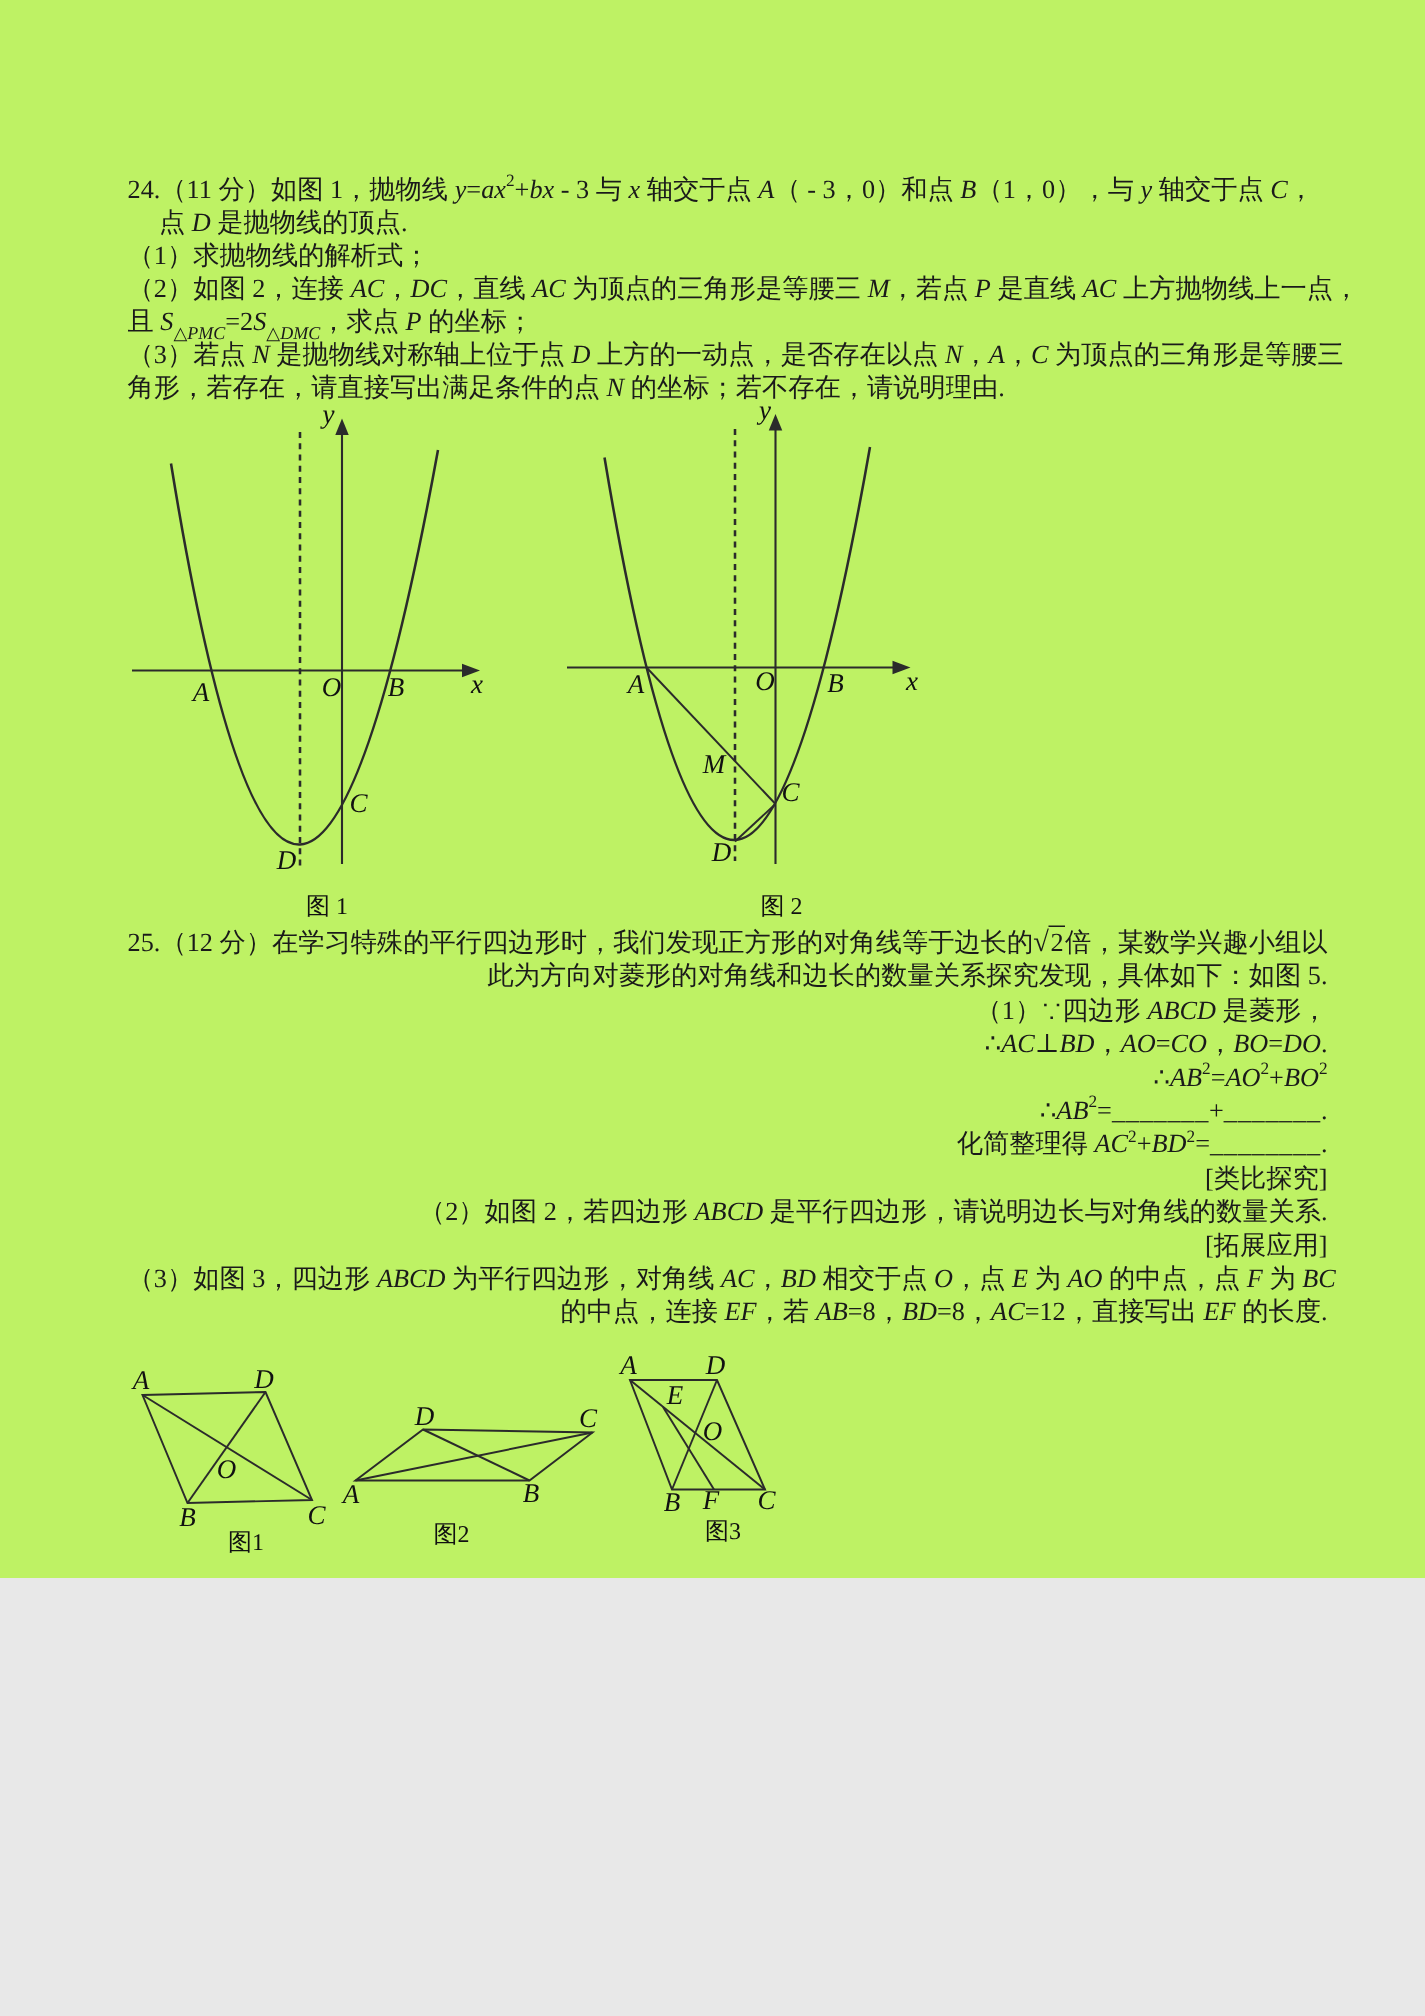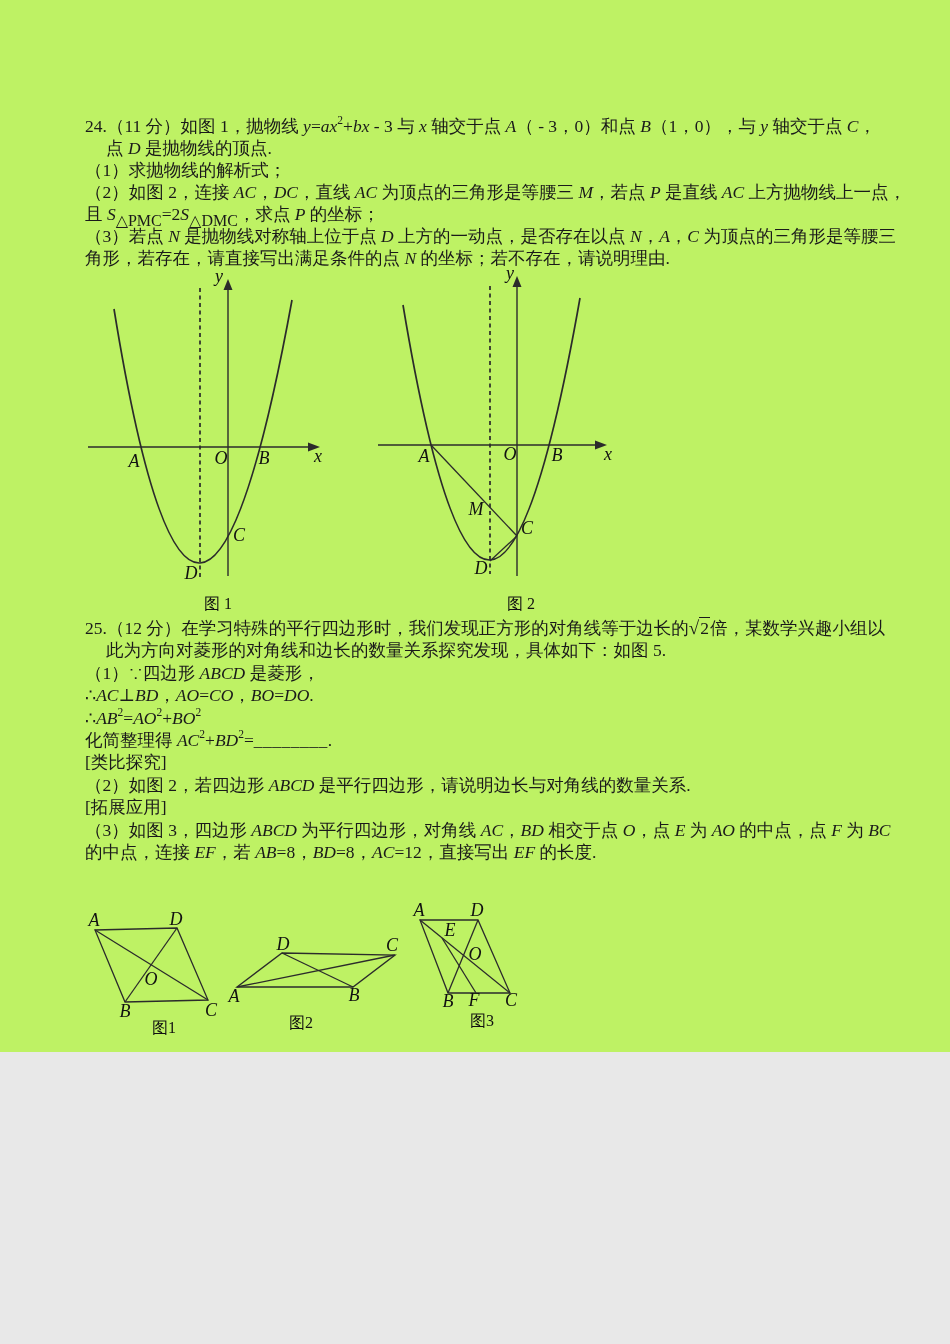--- a/index.html
+++ b/index.html
@@ -7,25 +7,25 @@
     position:relative; width:950px; height:1052px; margin:0 auto;
     background:#bef264; color:#1a1a1a;
     font-family:"Liberation Serif","DejaVu Serif",serif;
     overflow:hidden;
     padding-left:16px;
   }
   .lines { position:absolute; left:85px; width:800px; }
   #p24-lines { top:115px; }
   #p25-lines { top:617px; }
   .line { white-space:nowrap; font-size:17.5px; line-height:22px; height:22px; }
-  #p25-lines .line { line-height:22.4px; height:22.4px; }
+  #p25-lines .line { line-height:22.4px; height:22.4px;text-align:right; }
   .line.indent { padding-left:21px; }
   .m { font-style:italic; font-family:"Liberation Serif","DejaVu Serif",serif; }
   .line sup { font-size:11.5px; line-height:0; position:relative; top:-1px; }
-  .line sub { font-size:16px; line-height:0; position:relative; top:1px; }
+  .line sub { font-size:12px; line-height:0; position:relative; top:1px; font-style:italic; }
   .u { letter-spacing:0.5px; }
   .sqrt .rad { font-size:19px; }
   .sqrt .vinc { border-top:1.4px solid #1a1a1a; padding:0 1px; }
   svg { position:absolute; overflow:visible; }
   #parabola-svg { left:80px; top:270px; }
   #quad-svg { left:75px; top:898px; }
   .curve { fill:none; stroke:#2b2b2b; stroke-width:1.7; }
   .axis  { fill:none; stroke:#2b2b2b; stroke-width:1.4; }
   .thin  { fill:none; stroke:#2b2b2b; stroke-width:1.3; }
   .dash  { fill:none; stroke:#2b2b2b; stroke-width:1.7; stroke-dasharray:4 3.5; }
@@ -92,20 +92,21 @@
       <text class="svg-caption" x="521" y="609">图 2</text>
     </g>
   </svg>
 
   <div class="lines" id="p25-lines">
       <div class="line"><span>25.（12 分）在学习特殊的平行四边形时，我们发现正方形的对角线等于边长的</span><span class="sqrt"><span class="rad">√</span><span class="vinc">2</span></span><span>倍，某数学兴趣小组以</span></div>
       <div class="line indent"><span>此为方向对菱形的对角线和边长的数量关系探究发现，具体如下：如图 5.</span></div>
       <div class="line"><span>（1）∵四边形 </span><span class="m">ABCD</span><span> 是菱形，</span></div>
       <div class="line"><span>∴</span><span class="m">AC</span><span>⊥</span><span class="m">BD</span><span>，</span><span class="m">AO</span><span>=</span><span class="m">CO</span><span>，</span><span class="m">BO</span><span>=</span><span class="m">DO</span><span>.</span></div>
       <div class="line"><span>∴</span><span class="m">AB</span><sup>2</sup><span>=</span><span class="m">AO</span><sup>2</sup><span>+</span><span class="m">BO</span><sup>2</sup></div>
+      <div class="line"><span>∴</span><span class="m">AB</span><sup>2</sup><span>=</span><span class="u">_______</span><span>+</span><span class="u">_______</span><span>.</span></div>
       <div class="line"><span>化简整理得 </span><span class="m">AC</span><sup>2</sup><span>+</span><span class="m">BD</span><sup>2</sup><span>=</span><span class="u">________</span><span>.</span></div>
       <div class="line"><span>[类比探究]</span></div>
       <div class="line"><span>（2）如图 2，若四边形 </span><span class="m">ABCD</span><span> 是平行四边形，请说明边长与对角线的数量关系.</span></div>
       <div class="line"><span>[拓展应用]</span></div>
       <div class="line"><span>（3）如图 3，四边形 </span><span class="m">ABCD</span><span> 为平行四边形，对角线 </span><span class="m">AC</span><span>，</span><span class="m">BD</span><span> 相交于点 </span><span class="m">O</span><span>，点 </span><span class="m">E</span><span> 为 </span><span class="m">AO</span><span> 的中点，点 </span><span class="m">F</span><span> 为 </span><span class="m">BC</span></div>
       <div class="line"><span>的中点，连接 </span><span class="m">EF</span><span>，若 </span><span class="m">AB</span><span>=8，</span><span class="m">BD</span><span>=8，</span><span class="m">AC</span><span>=12，直接写出 </span><span class="m">EF</span><span> 的长度.</span></div>
     </div>
 
   <svg id="quad-svg" width="465" height="142" viewBox="75 898 465 142">
 

